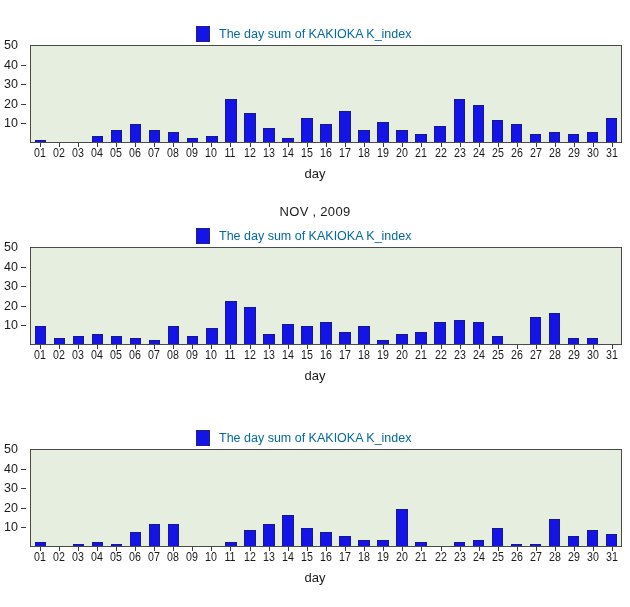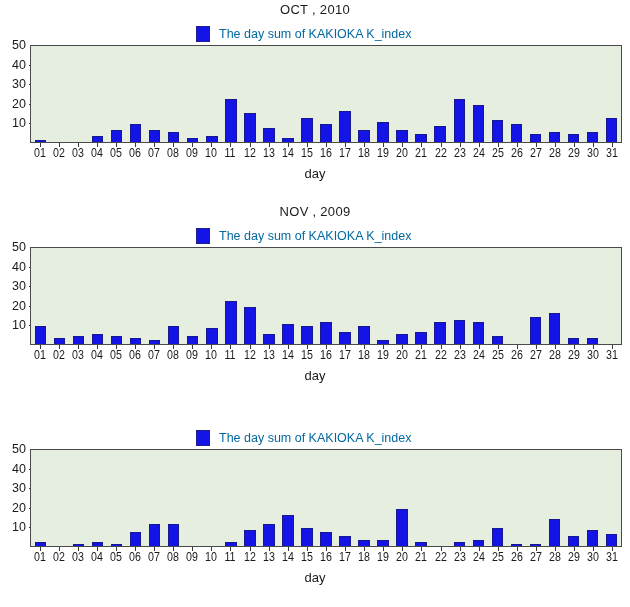--- a/index.html
+++ b/index.html
@@ -93,21 +93,21 @@
     width: 60%;
     background: #1414e6;
     border: 1px solid #17178f;
     border-bottom: none;
     box-sizing: border-box;
   }
   .bar.zero { border: none; background: transparent; }
   
   .yaxis {
     position: absolute;
-    left: 16px;
+    left: 8px;
     top: 45px;
     width: 18px;
     height: 98px;
   }
   .ytick {
     position: absolute;
     right: 8px;
     font-size: 12.5px;
     line-height: 1;
     transform: translateY(-50%);
@@ -161,21 +161,20 @@
     text-align: center;
     font-size: 13px;
     color: #1a1a1a;
   }
 </style>
 </head>
 <body>
 
 <div class="page">
   <div class="panel">
-    <div class="panel-title">OCT , 2010</div>
     <div class="legend">
       <span class="legend-swatch"></span>
       <span class="legend-label">The day sum of KAKIOKA K_index</span>
     </div>
     <div class="plot-wrap">
       <div class="yaxis">
           <span class="ytick" style="top: 0px;">50</span>
           <span class="ytick" style="top: 19.6px;">40</span>
           <span class="ytickmark" style="top: 19.6px;"></span>
           <span class="ytick" style="top: 39.2px;">30</span>

